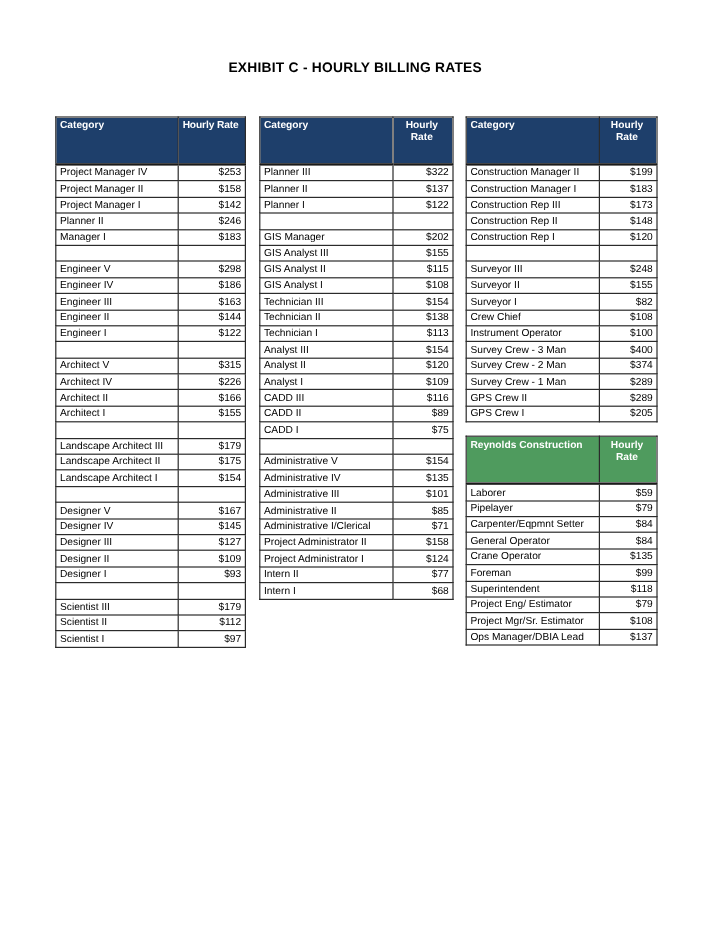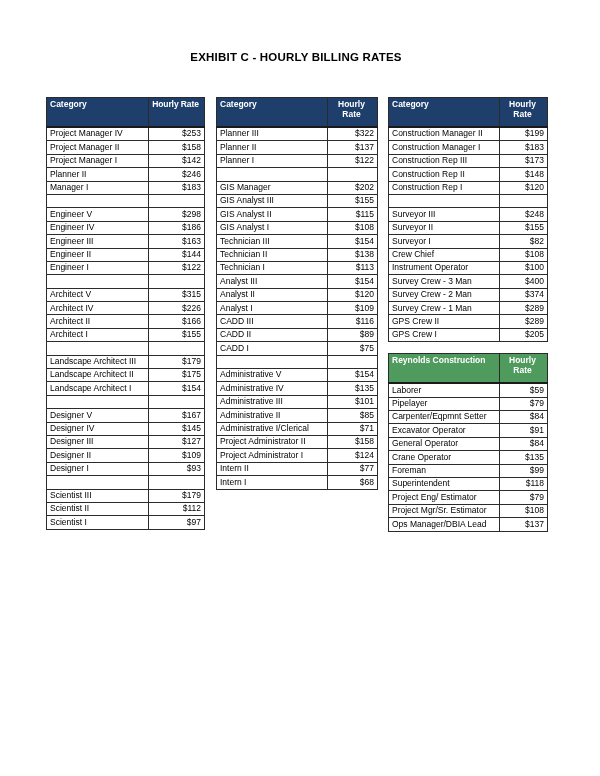--- a/index.html
+++ b/index.html
@@ -17,21 +17,21 @@
   #col3 { left: 388px; width: 159px; }
 
   table.rates { border-collapse: collapse; table-layout: fixed; width: 100%; }
   table.rates th, table.rates td {
     border: 1px solid #2b2b2b; overflow: hidden;
     font-size: 8.5px; line-height: 1.12;
   }
   table.rates thead th {
     background: var(--header-blue, #1E3F6B); color: #ffffff;
     font-weight: bold; vertical-align: top; height: 22px;
-    padding: 2px 2px 4px 3px; text-align: left;
+    padding: 2px 2px 14px 3px; text-align: left;
     border-bottom: 2px solid #1a1a1a;
   }
   table.rates thead th.rate-h { text-align: center; padding-right: 3px; padding-left: 1px; }
   table.rates.green thead th { background: var(--header-green, #4F9B5E); }
   th.nowrap { white-space: nowrap; letter-spacing: -0.1px; }
   table.rates td {
     height: 12.4px; padding: 0 2px 0 3px; vertical-align: middle; background: #fff;
     white-space: nowrap;
   }
   table.rates td.rate { text-align: right; padding-right: 3px; }
@@ -403,24 +403,20 @@
         </tr>
         <tr>
           <td class="cat">Pipelayer</td>
           <td class="rate">$79</td>
         </tr>
         <tr>
           <td class="cat">Carpenter/Eqpmnt Setter</td>
           <td class="rate">$84</td>
         </tr>
         <tr>
-          <td class="cat">Excavator Operator</td>
-          <td class="rate">$91</td>
-        </tr>
-        <tr>
           <td class="cat">General Operator</td>
           <td class="rate">$84</td>
         </tr>
         <tr>
           <td class="cat">Crane Operator</td>
           <td class="rate">$135</td>
         </tr>
         <tr>
           <td class="cat">Foreman</td>
           <td class="rate">$99</td>

